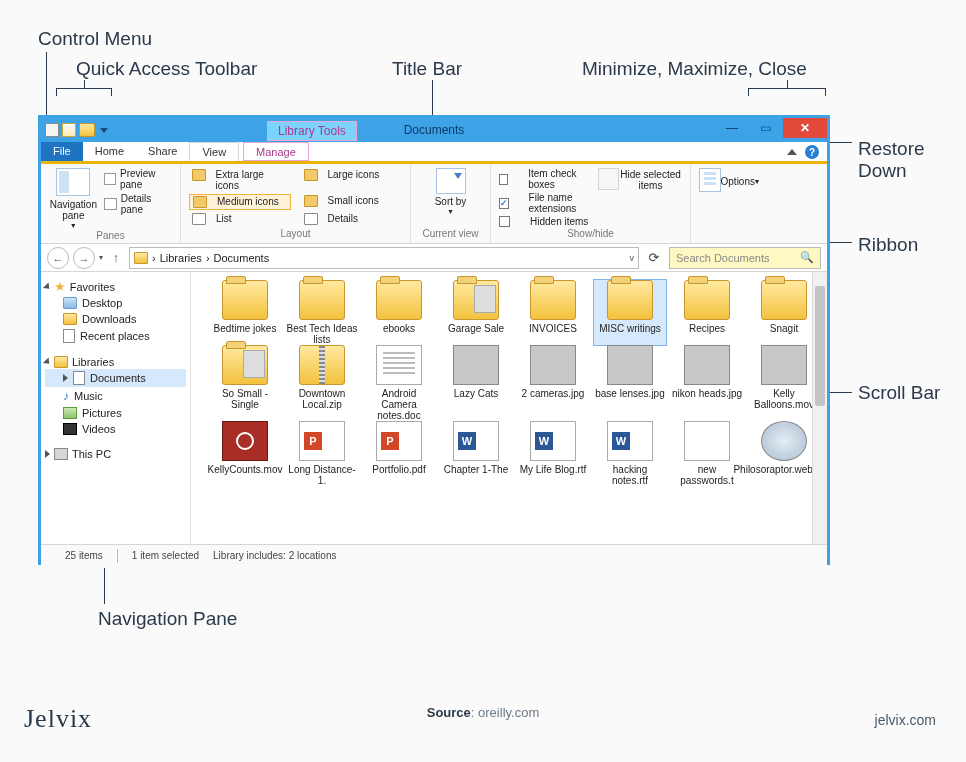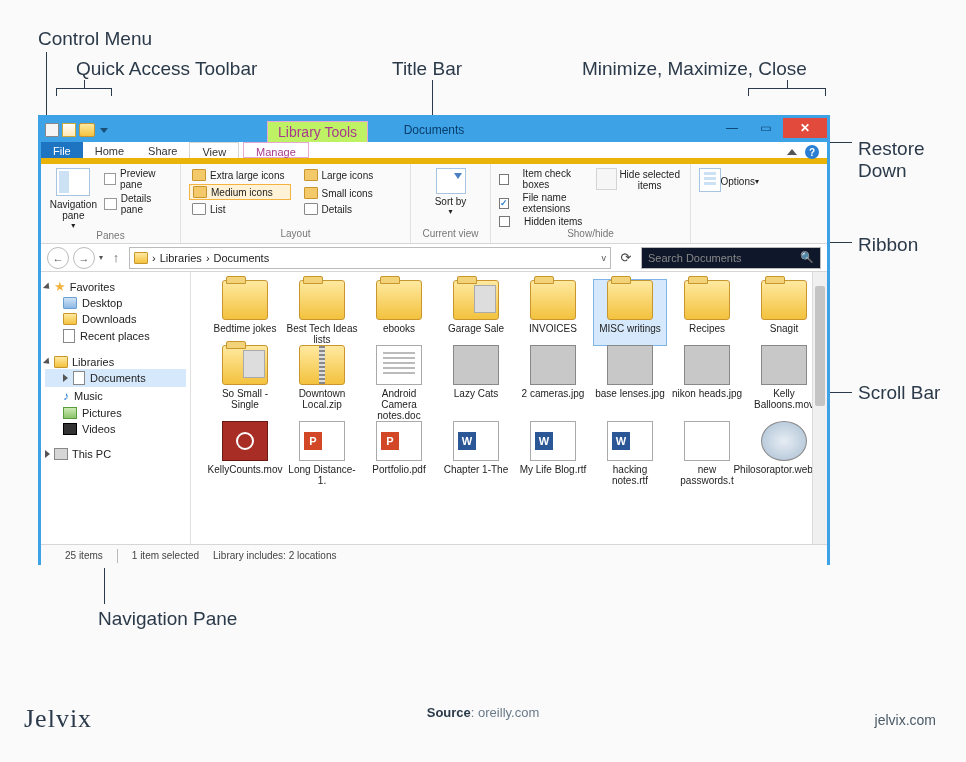--- a/index.html
+++ b/index.html
@@ -15,28 +15,28 @@
   }
   .titlebar {
     height: 24px; background: #3ea2e6; display: flex; align-items: center; position: relative;
   }
   .tb-left { display: flex; align-items: center; gap: 3px; padding-left: 4px; }
   .tb-icon { width: 14px; height: 14px; background: #f5f5f5; border: 1px solid #888; border-radius: 1px; }
   .tb-page { width: 14px; height: 14px; background: linear-gradient(#fff,#ffe9b3); border:1px solid #c9a93a; }
   .tb-folder { width: 16px; height: 14px; background: linear-gradient(#ffe9a0,#f3c23e); border:1px solid #c9952d; border-radius:2px; }
   .tb-drop { width:0;height:0;border-left:4px solid transparent;border-right:4px solid transparent;border-top:5px solid #1b4f78; margin-left:2px;}
   .library-tools {
-    position:absolute; left:226px; top:3px; background:#bef264; color:#a83a8e;
-    font-size:14px; padding:2px 10px; border:1px solid #e8a8d6;
+    position:absolute; left:226px; top:3px; background:#7dd3fc; color:#a83a8e;
+    font-size:12px; padding:2px 10px; border:1px solid #e8a8d6;
   }
   .doc-title { position:absolute; left:50%; transform:translateX(-50%); color:#083d6b; font-size:12px; }
   .win-controls { position:absolute; right:0; top:0; display:flex; }
   .win-btn { width:34px; height:20px; display:flex; align-items:center; justify-content:center; font-size:12px; color:#083d6b; }
   .win-btn.close { background:#e24a3b; color:#fff; width:44px; font-weight:bold; }
-  .tab-strip { height:22px; background:#fff; display:flex; border-bottom:6px solid #eab308; position:relative; }
+  .tab-strip { height:22px; background:#fff; display:flex; border-bottom:3px solid #eab308; position:relative; }
   .tab { padding:3px 12px 0; font-size:11px; color:#333; }
   .tab.file { background:#1e74c0; color:#fff; }
   .tab.active { border:1px solid #d6d6d6; border-bottom:none; background:#fff; }
   .tab.manage { border:1px solid #e8a8d6; background:#fff; color:#a83a8e; margin-left:4px; }
   .help-icons { position:absolute; right:8px; top:3px; display:flex; gap:8px; align-items:center;}
   .circle-q { width:14px;height:14px;border-radius:50%;background:#2a7fd4;color:#fff;font-size:10px;display:flex;align-items:center;justify-content:center; font-weight:bold;}
   .chevron-up { width:0;height:0;border-left:5px solid transparent;border-right:5px solid transparent;border-bottom:6px solid #555;}
   
   .ribbon { height:80px; background:#fafafa; border-bottom:1px solid #d6d6d6; display:flex; }
   .ribbon-group { border-right:1px solid #e2e2e2; padding:4px 8px 2px; display:flex; flex-direction:column; position:relative; }
@@ -44,50 +44,50 @@
   .panes-group { width:140px; }
   .navpane-big { display:flex; flex-direction:column; align-items:center; width:56px; font-size:10px; text-align:center; }
   .navpane-big .box { width:34px;height:28px;border:1px solid #a9c4e0;background:#fff;margin-bottom:3px; position:relative;}
   .navpane-big .box::before{content:"";position:absolute;left:2px;top:2px;width:10px;height:22px;background:#cce1f4;}
   .panes-btns { display:flex; flex-direction:column; gap:3px; font-size:10px; }
   .mini { display:flex; align-items:center; gap:4px; }
   .mini .sq { width:14px;height:12px;border:1px solid #999;background:#fff;}
   
   .layout-group { width:230px; }
   .layout-grid { display:grid; grid-template-columns:1fr 1fr; gap:2px 10px; font-size:10px; }
-  .lg-item { display:flex; align-items:flex-end; gap:4px; padding:1px 3px; }
+  .lg-item { display:flex; align-items:flex-start; gap:10px; padding:1px 3px; }
   .lg-item.active { border:1px solid #f3b33e; background:#fff2d6;}
   .lg-ico { width:14px;height:12px;background:#f3c96a;border:1px solid #c9952d;border-radius:1px;}
   .lg-ico.list { background:#fff;border:1px solid #888;}
   
   .currentview-group { width:80px; }
   .sort-big { display:flex;flex-direction:column;align-items:center;font-size:10px;text-align:center;}
   .sort-big .ico { width:30px;height:26px;border:1px solid #a9c4e0;background:#fff;margin-bottom:2px;position:relative;}
   .sort-big .ico::after{content:"";position:absolute;right:3px;top:4px;width:0;height:0;border-left:4px solid transparent;border-right:4px solid transparent;border-top:6px solid #4b7fc3;}
   
   .showhide-group { width:200px; }
   .chk-list { display:flex;flex-direction:column;gap:2px;font-size:10px;}
-  .chk { display:flex; align-items:center; gap:14px;}
+  .chk { display:flex; align-items:center; gap:20px;}
   .chk .box { width:11px;height:11px;border:1px solid #777;background:#fff;display:flex;align-items:center;justify-content:center;font-size:9px;color:#2a7fd4;font-weight:bold;}
   .hide-sel { display:flex;flex-direction:row;align-items:center;font-size:10px;text-align:center;margin-left:8px;}
   .hide-sel .ico{width:28px;height:22px;border:1px solid #bbb;background:#f4f4f4;margin-bottom:2px;opacity:.6;}
   .showhide-inner{display:flex;align-items:flex-start;}
   
   .options-group { width:76px; border-right:none;}
   .opt-big{display:flex;flex-direction:row;align-items:center;font-size:10px;}
   .opt-big .ico{width:30px;height:24px;border:1px solid #a9c4e0;background:#fff;margin-bottom:2px;position:relative;}
   .opt-big .ico::before{content:"";position:absolute;left:4px;top:3px;right:4px;height:3px;background:#cce1f4;box-shadow:0 5px 0 #cce1f4,0 10px 0 #cce1f4;}
   
   .addressbar { height:28px;border-bottom:1px solid #d6d6d6; display:flex; align-items:center; padding:0 6px; gap:4px;}
   .nav-btn { width:22px;height:22px;border:1px solid #bbb;border-radius:50%;display:flex;align-items:center;justify-content:center;font-size:11px;color:#555;background:#fff;}
   .nav-up { width:18px;height:18px;display:flex;align-items:center;justify-content:center;font-size:13px;color:#555;}
   .crumb-box { flex:1;height:22px;border:1px solid #bbb;display:flex;align-items:center;padding:0 4px;gap:4px;font-size:11px;background:#fff;}
   .crumb-box .fld{width:14px;height:12px;background:linear-gradient(#ffe9a0,#f3c23e);border:1px solid #c9952d;border-radius:1px;}
   .refresh { width:22px;height:22px;display:flex;align-items:center;justify-content:center;font-size:13px;color:#444;}
-  .search-box { width:180px;height:22px;border:1px solid #bbb;display:flex;align-items:center;justify-content:space-between;padding:0 6px;color:#888;font-size:11px;background:#0f172a;}
+  .search-box { width:152px;height:22px;border:1px solid #bbb;display:flex;align-items:center;justify-content:space-between;padding:0 6px;color:#888;font-size:11px;background:#fef9c3;}
   
   .body { display:flex; height:272px; }
   .navpane { width:150px;border-right:1px solid #e0e0e0;padding:6px 4px;font-size:11px;overflow:hidden;position:relative;}
   .nav-sec { margin-bottom:10px;}
   .nav-head{display:flex;align-items:center;gap:4px;font-size:11px;padding:1px 0;}
   .nav-item{display:flex;align-items:center;gap:5px;padding:2px 0 2px 18px;}
   .nav-item.sel{background:#d6e8fb;}
   .star{color:#f3b33e;font-size:13px;}
   .folder-ico{background:linear-gradient(#d0e3f6,#8cb8e4);border:1px solid #6a9fd2;width:14px;height:12px;border-radius:1px;}
   .lib-ico{background:linear-gradient(#ffe9a0,#f3c23e);border:1px solid #c9952d;width:14px;height:12px;border-radius:1px;}

